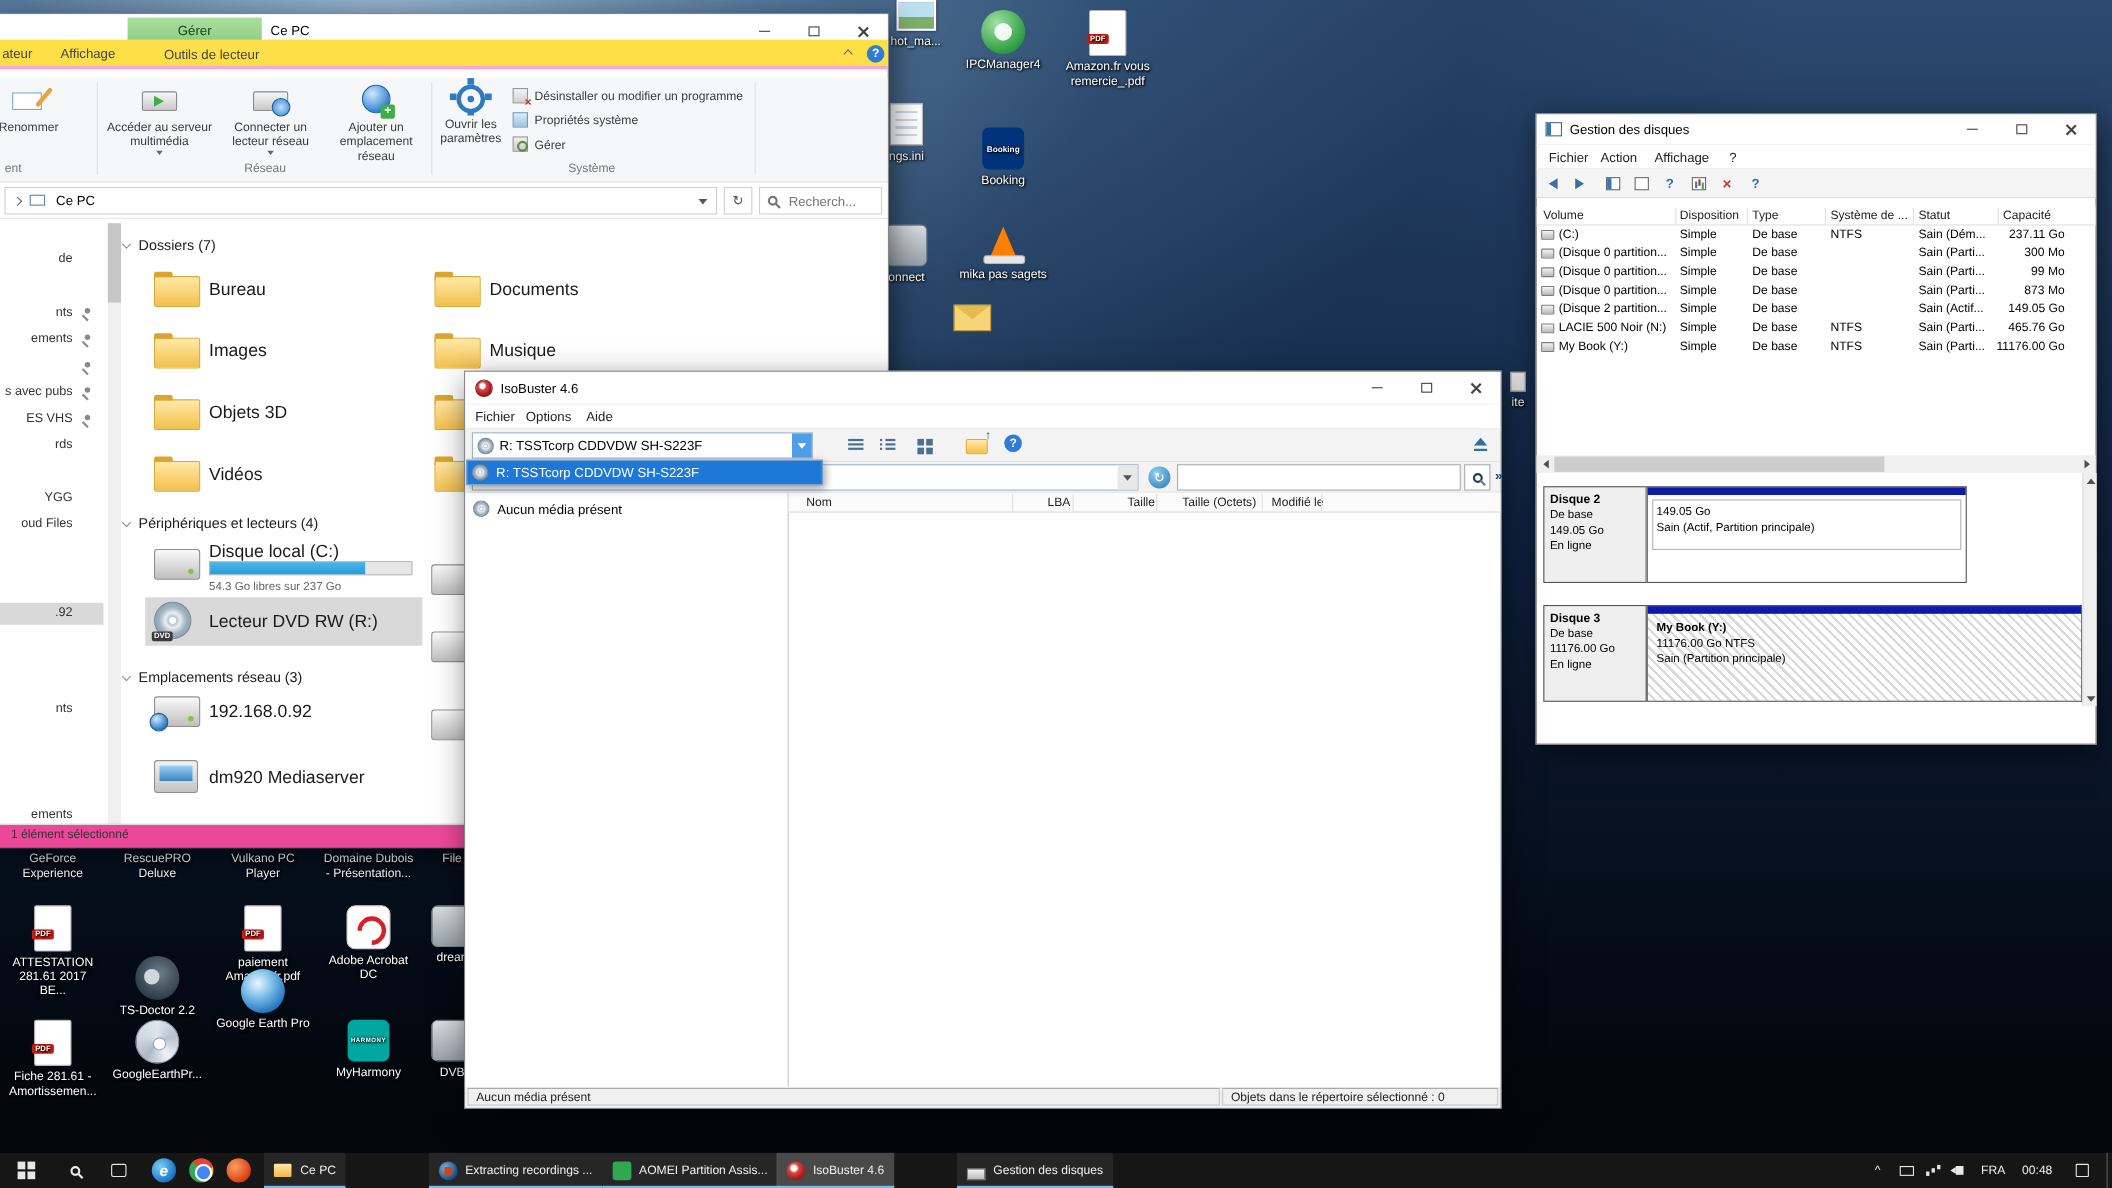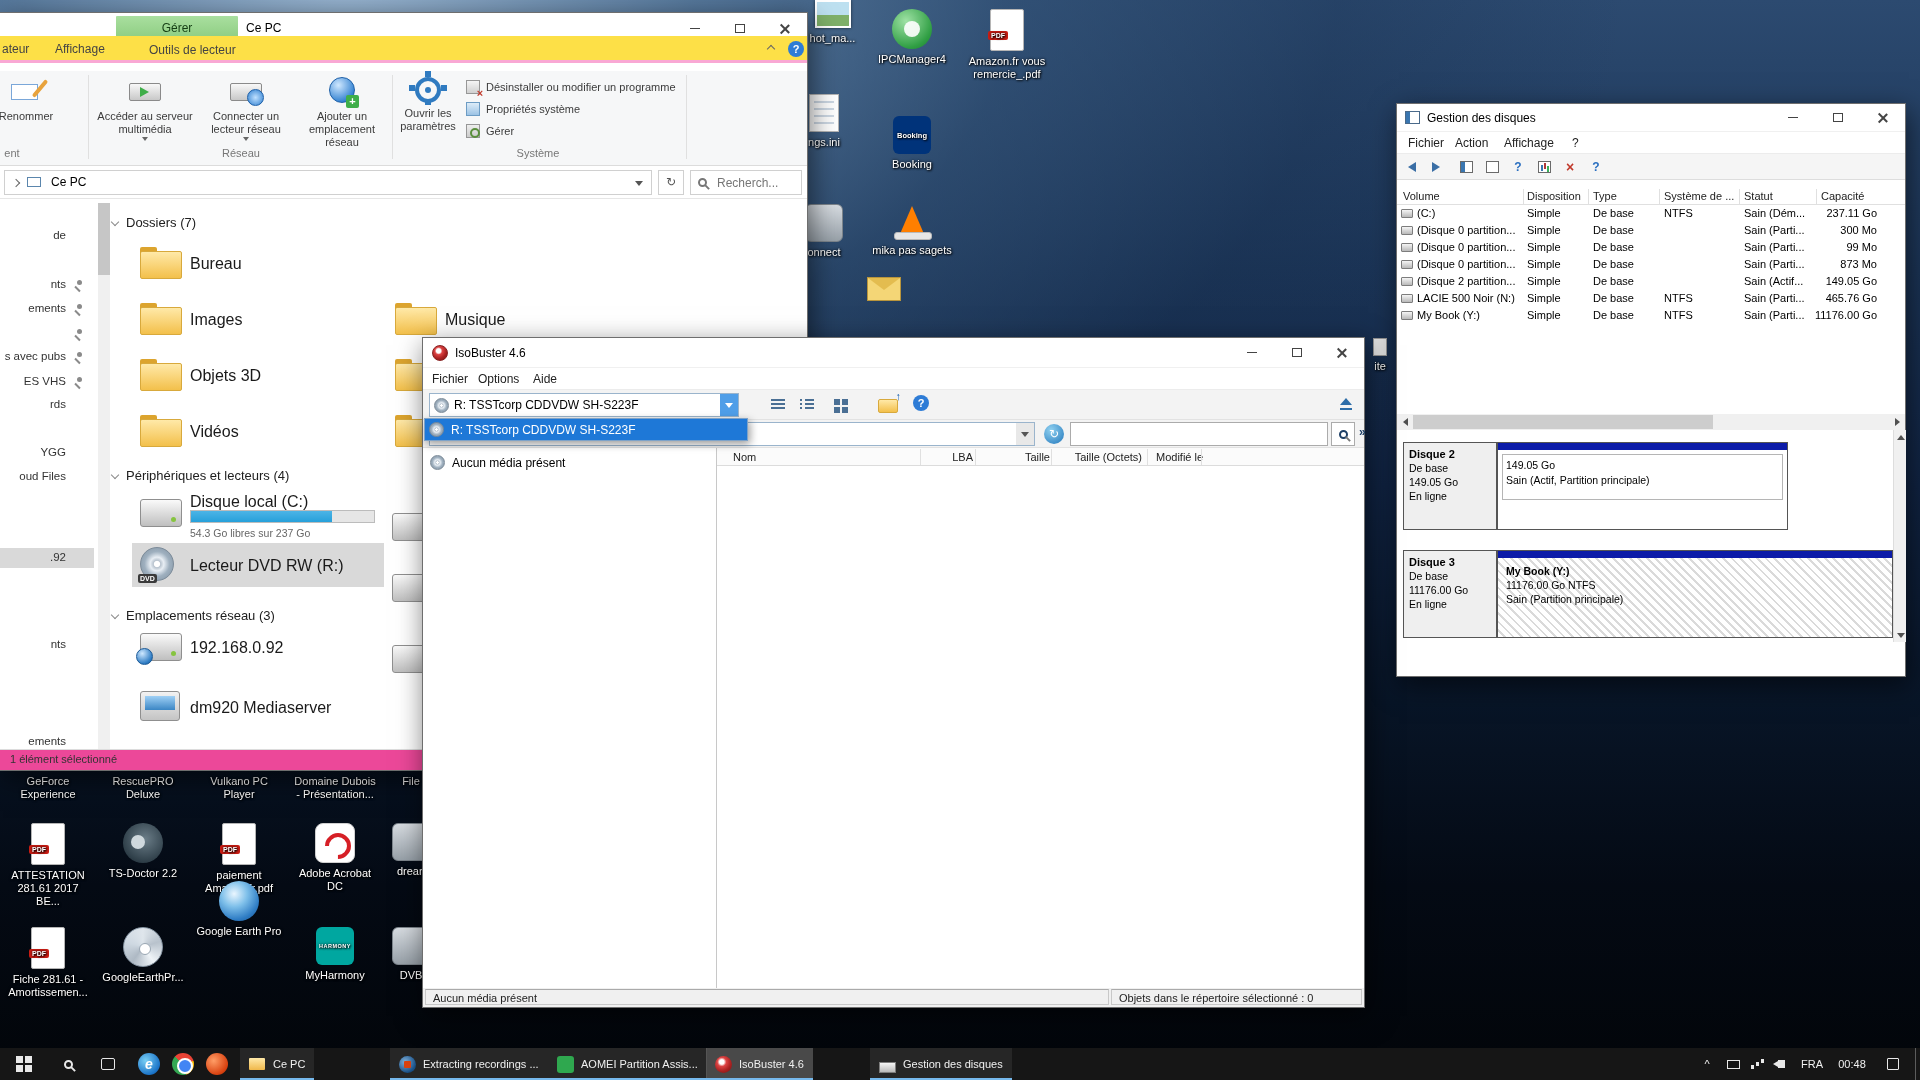--- a/index.html
+++ b/index.html
@@ -305,21 +305,21 @@
     <div class="ic i-grayapp"></div>
     <div class="lbl">File</div>
   </div>
 
   <div class="dicon" style="left:4px;top:823px;width:88px">
     <div class="ic i-pdf">
         <b class="pdfband">PDF</b>
       </div>
     <div class="lbl">ATTESTATION 281.61 2017 BE...</div>
   </div>
-  <div class="dicon" style="left:99px;top:823px;width:88px">
+  <div class="dicon" style="left:99px;top:869px;width:88px">
     <div class="ic i-tsdoc"></div>
     <div class="lbl">TS-Doctor 2.2</div>
   </div>
   <div class="dicon" style="left:195px;top:823px;width:88px">
     <div class="ic i-pdf">
         <b class="pdfband">PDF</b>
       </div>
     <div class="lbl">paiement Amazon.fr.pdf</div>
   </div>
   <div class="dicon" style="left:291px;top:823px;width:88px">
@@ -458,20 +458,24 @@
     <i class="pin" style="left:74px;top:153px"></i>
     <i class="pin" style="left:74px;top:178px"></i>
     <div class="vtrack"></div>
     <div class="vthumb"></div>
 
     <div class="shead" style="top:16px"><i class="chev-d"></i><span>Dossiers (7)</span></div>
     <div class="tile" style="left:132px;top:42px">
       <span class="ic i-folder"></span>
       <span class="tlbl">Bureau</span>
     </div>
+    <div class="tile" style="left:387px;top:42px">
+      <span class="ic i-folder"></span>
+      <span class="tlbl">Documents</span>
+    </div>
     <div class="tile" style="left:132px;top:98px">
       <span class="ic i-folder"></span>
       <span class="tlbl">Images</span>
     </div>
     <div class="tile" style="left:387px;top:98px">
       <span class="ic i-folder"></span>
       <span class="tlbl">Musique</span>
     </div>
     <div class="tile" style="left:132px;top:154px">
       <span class="ic i-folder"></span>

